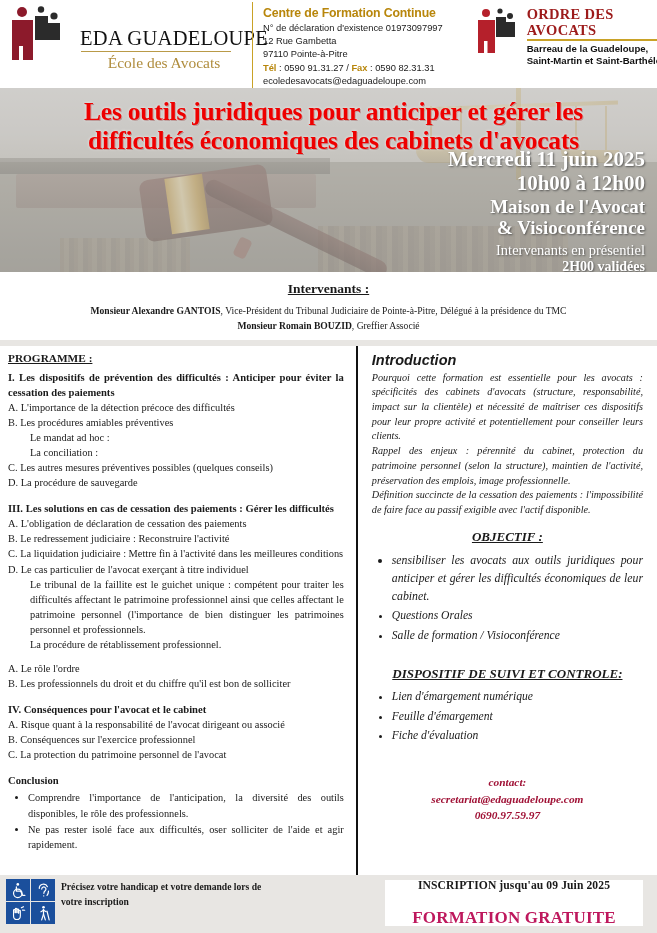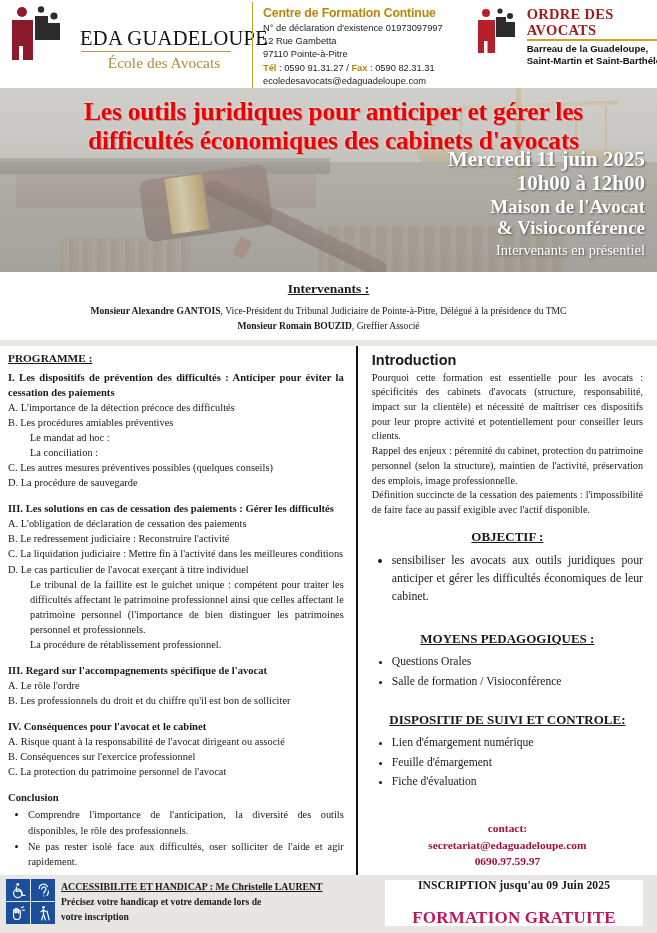--- a/index.html
+++ b/index.html
@@ -129,21 +129,21 @@
 
   .sep-bar{height:6px;background:#e8e6e3;width:657px;}
 
   
   .content{display:flex;width:657px;height:551px;box-sizing:border-box;}
   .col-left{
     width:360px;box-sizing:border-box;padding:6px 12px 0 8px;
     border-right:2px solid #111;
   }
   .col-right{
-    width:301px;box-sizing:border-box;padding:6px 14px 0 14px;
+    width:301px;box-sizing:border-box;padding:6px 14px 0 14px;font-style:italic;
   }
   .prog-head{
     font-weight:bold;font-size:11.3px;text-decoration:underline;margin-bottom:6px;
   }
   .sec-title{font-weight:bold;font-size:10.6px;line-height:1.42;text-align:justify;margin-top:2px;}
   .item{font-size:10.4px;line-height:1.45;text-align:justify;}
   .item.just{text-align:justify;}
   .sub{font-size:10.4px;line-height:1.45;padding-left:22px;text-align:justify;}
   .gap{height:9px;}
   ul.bul{margin:2px 0 0 0;padding-left:20px;}
@@ -266,20 +266,21 @@
       <div>Les outils juridiques pour anticiper et gérer les</div>
       <div>difficultés économiques des cabinets d'avocats</div>
     </div>
 
     <div class="banner-right">
       <div class="br-l1">Mercredi 11 juin 2025</div>
       <div class="br-l2">10h00 à 12h00</div>
       <div class="br-l3">Maison de l'Avocat</div>
       <div class="br-l4">&amp; Visioconférence</div>
       <div class="br-l5">Intervenants en présentiel</div>
+      <div class="br-l6">2H00 validées</div>
 
     </div>
   </div>
 
   <div class="speakers">
     <div class="sp-title">Intervenants :</div>
     <div class="sp-line">
       <b>Monsieur Alexandre GANTOIS</b><span>, Vice-Président du Tribunal Judiciaire de Pointe-à-Pitre, Délégué à la présidence du TMC</span>
     </div>
     <div class="sp-line">
@@ -307,21 +308,20 @@
       <div class="sec-title">III. Les solutions en cas de cessation des paiements : Gérer les difficultés</div>
       <div class="item">A. L'obligation de déclaration de cessation des paiements</div>
       <div class="item">B. Le redressement judiciaire : Reconstruire l'activité</div>
       <div class="item just">C. La liquidation judiciaire : Mettre fin à l'activité dans les meilleures conditions</div>
       <div class="item">D. Le cas particulier de l'avocat exerçant à titre individuel</div>
       <div class="sub">Le tribunal de la faillite est le guichet unique : compétent pour traiter les difficultés affectant le patrimoine professionnel ainsi que celles affectant le patrimoine personnel (l'importance de bien distinguer les patrimoines personnel et professionnels.</div>
       <div class="sub">La procédure de rétablissement professionnel.</div>
 
       <div class="gap"></div>
 
-      <div class="sec-title">III. Regard sur l'accompagnements spécifique de l'avocat</div>
       <div class="item">A. Le rôle l'ordre</div>
       <div class="item">B. Les professionnels du droit et du chiffre qu'il est bon de solliciter</div>
 
       <div class="gap"></div>
 
       <div class="sec-title">IV. Conséquences pour l'avocat et le cabinet</div>
       <div class="item">A. Risque quant à la responsabilité de l'avocat dirigeant ou associé</div>
       <div class="item">B. Conséquences sur l'exercice professionnel</div>
       <div class="item">C. La protection du patrimoine personnel de l'avocat</div>
 
@@ -338,21 +338,20 @@
       <div class="intro-h">Introduction</div>
       <div class="intro-p">Pourquoi cette formation est essentielle pour les avocats : spécificités des cabinets d'avocats (structure, responsabilité, impact sur la clientèle) et nécessité de maîtriser ces dispositifs pour leur propre activité et potentiellement pour conseiller leurs clients.</div>
       <div class="intro-p">Rappel des enjeux : pérennité du cabinet, protection du patrimoine personnel (selon la structure), maintien de l'activité, préservation des emplois, image professionnelle.</div>
       <div class="intro-p">Définition succincte de la cessation des paiements : l'impossibilité de faire face au passif exigible avec l'actif disponible.</div>
 
       <div class="ctr-head">OBJECTIF :</div>
       <ul class="rbul big">
         <li>sensibiliser les avocats aux outils juridiques pour anticiper et gérer les difficultés économiques de leur cabinet.</li>
       </ul>
 
-      <div class="ctr-head" style="margin-top:26px;">MOYENS PEDAGOGIQUES :</div>
       <ul class="rbul">
         <li>Questions Orales</li>
         <li>Salle de formation / Visioconférence</li>
       </ul>
 
       <div class="ctr-head" style="margin-top:22px;">DISPOSITIF DE SUIVI ET CONTROLE:</div>
       <ul class="rbul">
         <li>Lien d'émargement numérique</li>
         <li>Feuille d'émargement</li>
         <li>Fiche d'évaluation</li>
@@ -401,21 +400,20 @@
             <path d="M12 6v7"></path>
             <path d="M12 13l-2.6 8"></path>
             <path d="M12 13l2.6 8"></path>
             <path d="M12 7.5l3.8 2"></path>
             <path d="M12 7.5L8.4 9.6"></path>
             <path d="M17 8.5L20 21"></path>
           </svg>
         </div>
       </div>
       <div class="acc-text">
-        <div class="acc-t1">ACCESSIBILITE ET HANDICAP : Me Christelle LAURENT</div>
         <div class="acc-t2">Précisez votre handicap et votre demande lors de</div>
         <div class="acc-t2">votre inscription</div>
       </div>
     </div>
 
     <div class="insc-box">
       <div class="insc-1">INSCRIPTION  jusqu'au 09 Juin 2025</div>
       <div class="insc-2">FORMATION GRATUITE</div>
     </div>
   </div>

